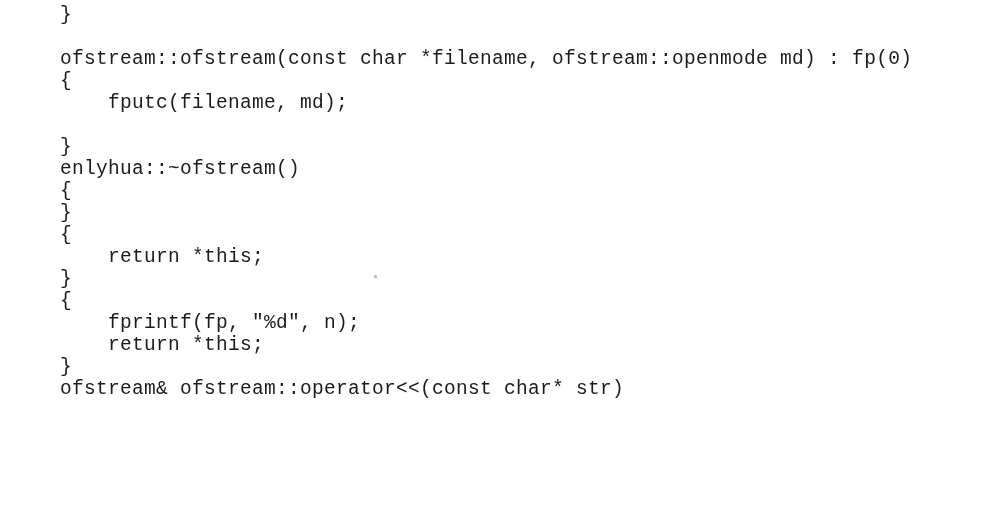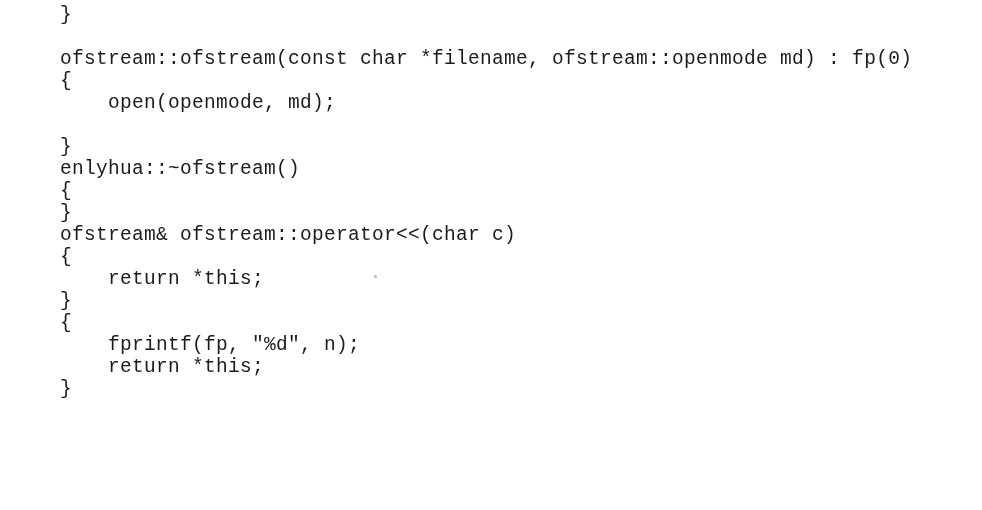--- a/index.html
+++ b/index.html
@@ -56,32 +56,32 @@
 </head>
 <body>
 
 <div class="page">
 
   <div class="code-block">
     <div class="code-line">}</div>
     <div class="code-line"></div>
     <div class="code-line">ofstream::ofstream(const char *filename, ofstream::openmode md) : fp(0)</div>
     <div class="code-line">{</div>
-    <div class="code-line">    open(openmode, md);</div>
+    <div class="code-line">    fputc(filename, md);</div>
     <div class="code-line"></div>
     <div class="code-line">}</div>
     <div class="code-line">enlyhua::~ofstream()</div>
     <div class="code-line">{</div>
     <div class="code-line">}</div>
-    <div class="code-line">ofstream&amp; ofstream::operator&lt;&lt;(char c)</div>
     <div class="code-line">{</div>
     <div class="code-line">    return *this;</div>
     <div class="code-line">}</div>
     <div class="code-line">{</div>
     <div class="code-line">    fprintf(fp, "%d", n);</div>
     <div class="code-line">    return *this;</div>
     <div class="code-line">}</div>
+    <div class="code-line">ofstream&amp; ofstream::operator&lt;&lt;(const char* str)</div>
   </div>
 
   <div class="scan-speck"></div>
 
 
 </div>
 
 </body></html>

